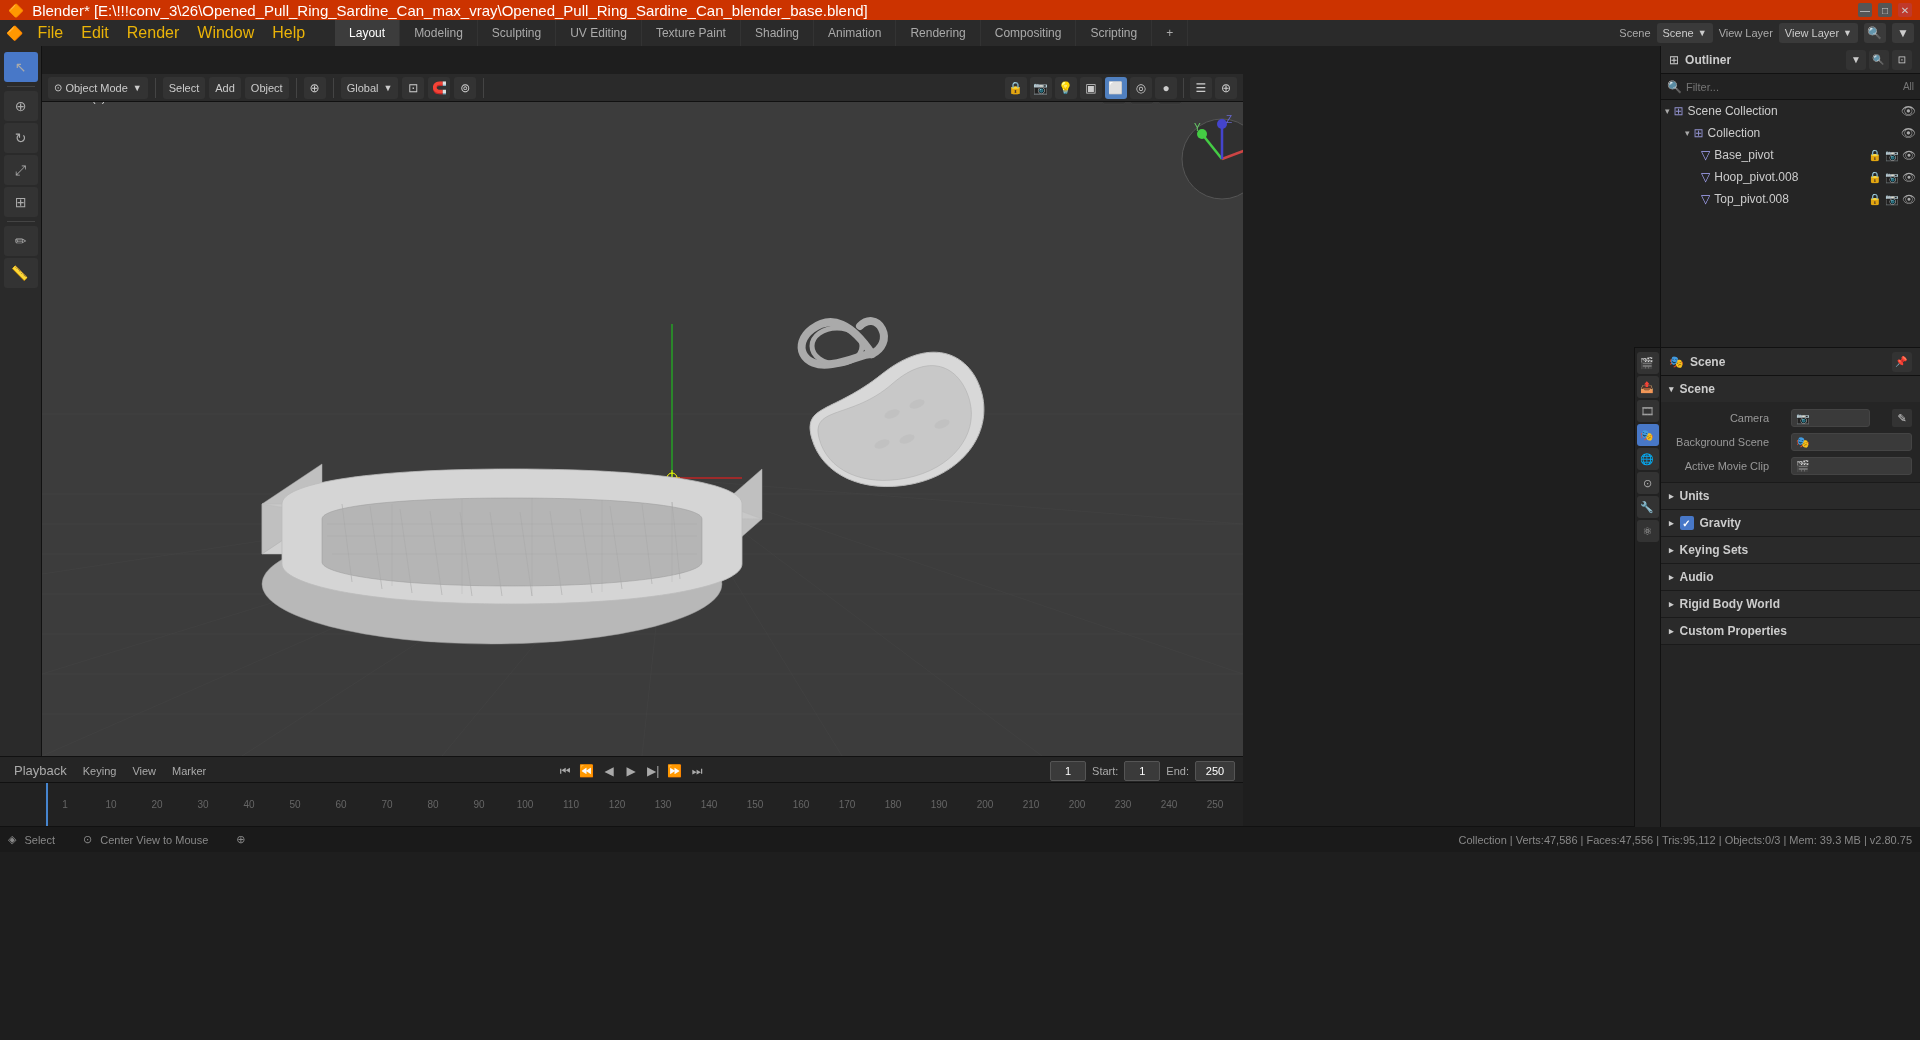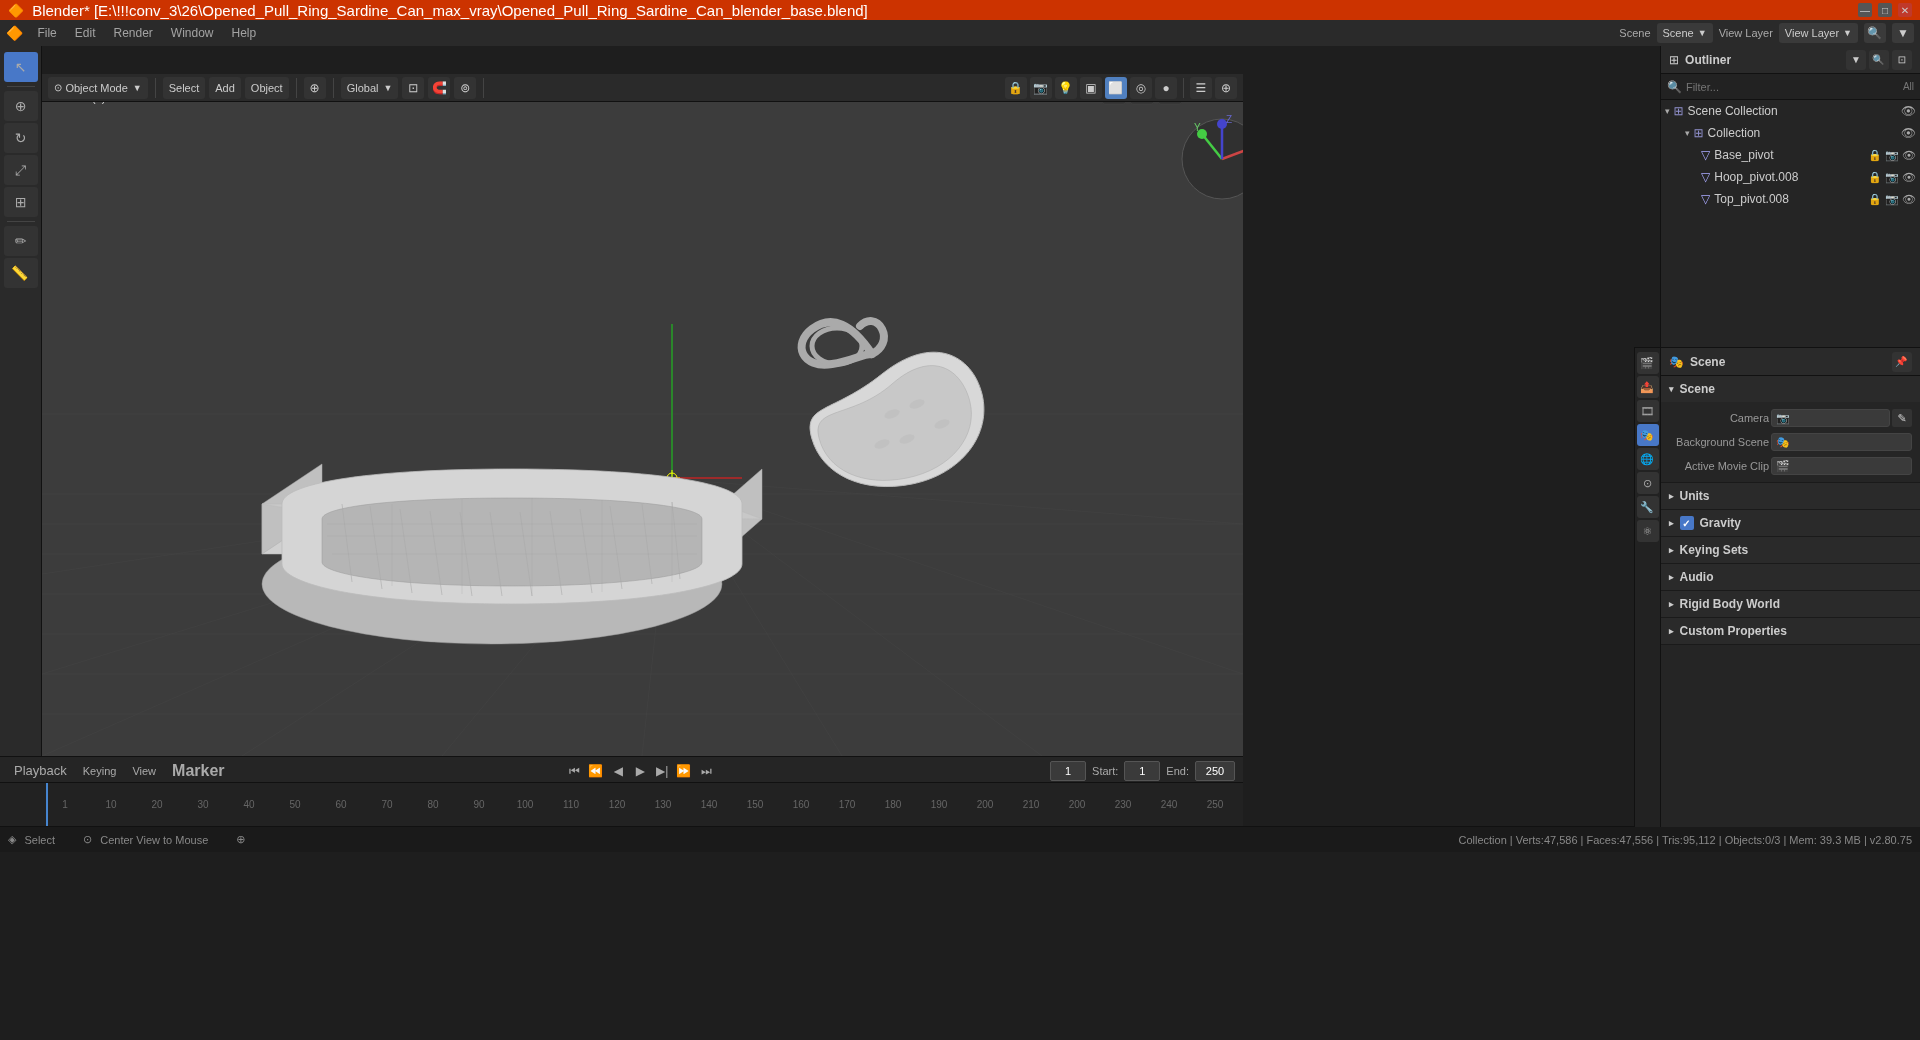--- a/index.html
+++ b/index.html
@@ -61,22 +61,22 @@
       height: 26px;
       background: #2a2a2a;
       display: flex;
       align-items: center;
       padding: 0 6px;
       gap: 2px;
       z-index: 99;
     }
     .menu-item {
       padding: 2px 8px;
-      font-size: 12px;
-      color: #a3a3a3;
+      font-size: 16px;
+      color: #eab308;
       cursor: pointer;
       border-radius: 3px;
       height: 22px;
       display: flex;
       align-items: center;
     }
     .ws-tab {
       padding: 2px 14px;
       font-size: 12px;
       color: #aaaaaa;
@@ -272,21 +272,21 @@
       gap: 6px;
     }
     .prop-section-content {
       padding: 4px 8px;
       background: #252525;
     }
     .prop-row {
       display: flex;
       align-items: center;
       height: 24px;
-      gap: 2px;
+      gap: 22px;
       font-size: 11px;
     }
     .prop-label {
       color: #999;
       width: 100px;
       text-align: right;
     }
     .prop-value {
       flex: 1;
       background: #3a3a3a;
@@ -449,20 +449,33 @@
 </div>
 
 <div id="menu-bar">
   <span style="font-size:14px; margin-right:4px;">🔶</span>
   <div class="menu-item">File</div>
   <div class="menu-item">Edit</div>
   <div class="menu-item">Render</div>
   <div class="menu-item">Window</div>
   <div class="menu-item">Help</div>
 
+  <div style="margin-left:20px; display:flex; align-items:center; gap:0; height:26px;">
+    <div class="ws-tab active">Layout</div>
+    <div class="ws-tab">Modeling</div>
+    <div class="ws-tab">Sculpting</div>
+    <div class="ws-tab">UV Editing</div>
+    <div class="ws-tab">Texture Paint</div>
+    <div class="ws-tab">Shading</div>
+    <div class="ws-tab">Animation</div>
+    <div class="ws-tab">Rendering</div>
+    <div class="ws-tab">Compositing</div>
+    <div class="ws-tab">Scripting</div>
+    <div class="ws-tab">+</div>
+  </div>
 
   <div style="margin-left:auto; display:flex; align-items:center; gap:6px;">
     <span style="font-size:11px; color:#aaa;">Scene</span>
     <div style="background:#3a3a3a; border-radius:3px; height:20px; padding:0 6px; display:flex; align-items:center; font-size:11px; cursor:pointer;">
       <span>Scene</span>
       <span style="margin-left:4px; font-size:9px;">▼</span>
     </div>
     <span style="font-size:11px; color:#aaa;">View Layer</span>
     <div style="background:#3a3a3a; border-radius:3px; height:20px; padding:0 6px; display:flex; align-items:center; font-size:11px; cursor:pointer;">
       <span>View Layer</span>
@@ -661,21 +674,21 @@
       <div>(1) Collection</div>
     </div>
 
   </div>
 </div>
 
 <div id="playback-row">
   <div style="font-size:13px; color:#aaa; cursor:pointer; padding:2px 6px;">Playback</div>
   <div style="font-size:11px; color:#aaa; cursor:pointer; padding:2px 6px;">Keying</div>
   <div style="font-size:11px; color:#aaa; cursor:pointer; padding:2px 6px;">View</div>
-  <div style="font-size:16px; color:#aaa; cursor:pointer; padding:2px 6px;font-weight:bold;">Marker</div>
+  <div style="font-size:11px; color:#aaa; cursor:pointer; padding:2px 6px;">Marker</div>
   <div style="flex:1;"></div>
 
   <div style="display:flex; align-items:center; gap:4px;">
     <div class="tlb-btn">⏮</div>
     <div class="tlb-btn">⏪</div>
     <div class="tlb-btn">◀</div>
     <div class="tlb-btn">▶</div>
     <div class="tlb-btn">▶|</div>
     <div class="tlb-btn">⏩</div>
     <div class="tlb-btn">⏭</div>

